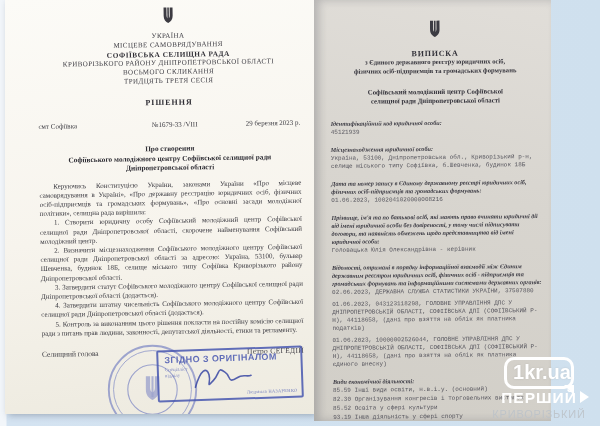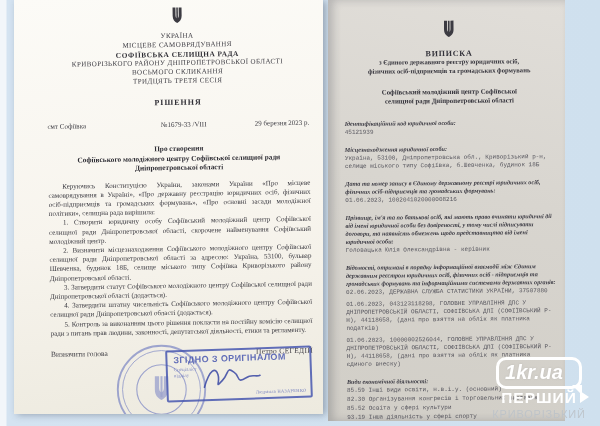--- a/index.html
+++ b/index.html
@@ -7,21 +7,21 @@
   body { font-family:"Liberation Serif", serif; }
 
   .photo {
     position:relative; width:600px; height:426px;
     background:linear-gradient(90deg,#f2f6fa 0px,#f2f6fa 6px,#d4e3f1 7px,#cfe0ee 100%);
     overflow:hidden;
   }
 
   
   .paper-left {
-    position:absolute; left:14px; top:0; width:309px; height:414px;
+    position:absolute; left:5px; top:0; width:309px; height:414px;
     background:linear-gradient(173deg,#fcfbf7 0%,#f7f4ed 55%,#edeadf 100%);
     box-shadow:3px 1px 7px rgba(55,65,85,.38);
     overflow:hidden;
   }
   .left-content {
     position:absolute; left:0; top:0; width:100%; height:100%;
     padding:7px 13px 0 34px;
     transform:rotate(-0.9deg); transform-origin:50% 40%;
     color:#39383f;
   }
@@ -56,42 +56,40 @@
   .stamp-role { font-size:5px; line-height:6px; margin-top:2px; opacity:.8; }
   .stamp-sig { position:absolute; left:32px; top:14px; }
   .stamp-name { position:absolute; right:4px; bottom:3px; font-size:4.5px; letter-spacing:.3px; opacity:.85; }
 
   
   .paper-right {
     position:absolute; left:314px; top:0; width:237px; height:421px;
     background:linear-gradient(192deg,#e1ded9 0%,#d8d5cf 45%,#d1cec7 100%);
     box-shadow:inset 5px 0 9px rgba(20,25,40,.20);
     overflow:hidden;
-    margin-left:14px;
   }
   .right-content {
     position:absolute; left:0; top:0; width:100%; height:100%;
     padding:20px 10px 0 17px;
     transform:rotate(-0.5deg); transform-origin:50% 40%;
     color:#3a3941;
   }
   .r-doc-type { font-weight:bold; font-size:8px; letter-spacing:.8px; margin-top:6px; color:#34333b; }
   .r-sub { font-weight:bold; font-size:6.6px; line-height:8.6px; color:#34333b; }
   .r-org { font-weight:bold; font-size:6.8px; line-height:8.8px; margin-top:13px; color:#34333b; }
   .f-label { font-weight:bold; font-style:italic; font-size:6.2px; line-height:8px; margin-top:9px; color:#3b3a43; }
   .f-value { font-family:"Liberation Mono","DejaVu Sans Mono",monospace; font-size:6px; line-height:8px; color:#57565e; margin-top:1px; }
   .f-value.gap { margin-top:4px; }
 
   
   .watermark { position:absolute; right:3px; bottom:6px; width:116px; text-align:center; font-family:"Liberation Sans",sans-serif; }
   .wm-bubble {
     position:relative; display:inline-block; border:3px solid #ffffff; border-radius:10px;
-    padding:0px 16px 2px 6px; color:#ffffff; font-weight:bold; font-size:20px; line-height:24px;
+    padding:0px 0 2px 6px; color:#ffffff; font-weight:bold; font-size:20px; line-height:24px;
     text-shadow:0 0 2px rgba(120,120,120,.25);
-    font-style:italic;
   }
   .wm-tail {
     position:absolute; right:-3px; bottom:-9px; width:0; height:0;
     border-left:10px solid transparent; border-top:10px solid #ffffff;
   }
   .wm-line1 { position:relative; display:inline-block; color:#ffffff; font-weight:bold; font-size:15.5px; letter-spacing:1px; }
   .wm-tail2 {
     position:absolute; right:-12px; top:2px; width:0; height:0;
     border-top:6px solid transparent; border-bottom:6px solid transparent; border-left:9px solid #ffffff;
   }
@@ -134,21 +132,21 @@
       </div>
 
       <div class="body-par">Керуючись Конституцією України, законами України «Про місцеве самоврядування в Україні», «Про державну реєстрацію юридичних осіб, фізичних осіб-підприємців та громадських формувань», «Про основні засади молодіжної політики», селищна рада вирішила:</div>
       <div class="body-par item">1. Створити юридичну особу Софіївський молодіжний центр Софіївської селищної ради Дніпропетровської області, скорочене найменування Софіївський молодіжний центр.</div>
       <div class="body-par item">2. Визначити місцезнаходження Софіївського молодіжного центру Софіївської селищної ради Дніпропетровської області за адресою: Україна, 53100, бульвар Шевченка, будинок 18Б, селище міського типу Софіївка Криворізького району Дніпропетровської області.</div>
       <div class="body-par item">3. Затвердити статут Софіївського молодіжного центру Софіївської селищної ради Дніпропетровської області (додається).</div>
       <div class="body-par item">4. Затвердити штатну чисельність Софіївського молодіжного центру Софіївської селищної ради Дніпропетровської області (додається).</div>
       <div class="body-par item">5. Контроль за виконанням цього рішення покласти на постійну комісію селищної ради з питань прав людини, законності, депутатської діяльності, етики та регламенту.</div>
 
       <div class="sig-row">
-        <span class="sig-title">Визначити  голова</span>
+        <span class="sig-title">Селищний  голова</span>
         <span class="sig-name">Петро СЕГЕДІЙ</span>
       </div>
     </div>
 
     <svg class="seal" viewBox="0 0 100 100">
       <circle cx="50" cy="50" r="46" fill="none" stroke="#5a68bb" stroke-width="2"></circle>
       <circle cx="50" cy="50" r="41" fill="none" stroke="#5a68bb" stroke-width="1"></circle>
       <circle cx="50" cy="50" r="26" fill="none" stroke="#5a68bb" stroke-width="1.2"></circle>
       <path d="M43 36 v14 c0 6 3 9 7 11 c4 -2 7 -5 7 -11 V36 h-4.5 v12 c0 3 -0.8 4.2 -2.5 5.2 c-1.7 -1 -2.5 -2.2 -2.5 -5.2 V36 z" fill="#5a68bb" opacity=".8"></path>
       <rect x="48.9" y="36" width="2.2" height="22" fill="#5a68bb" opacity=".8"></rect>

